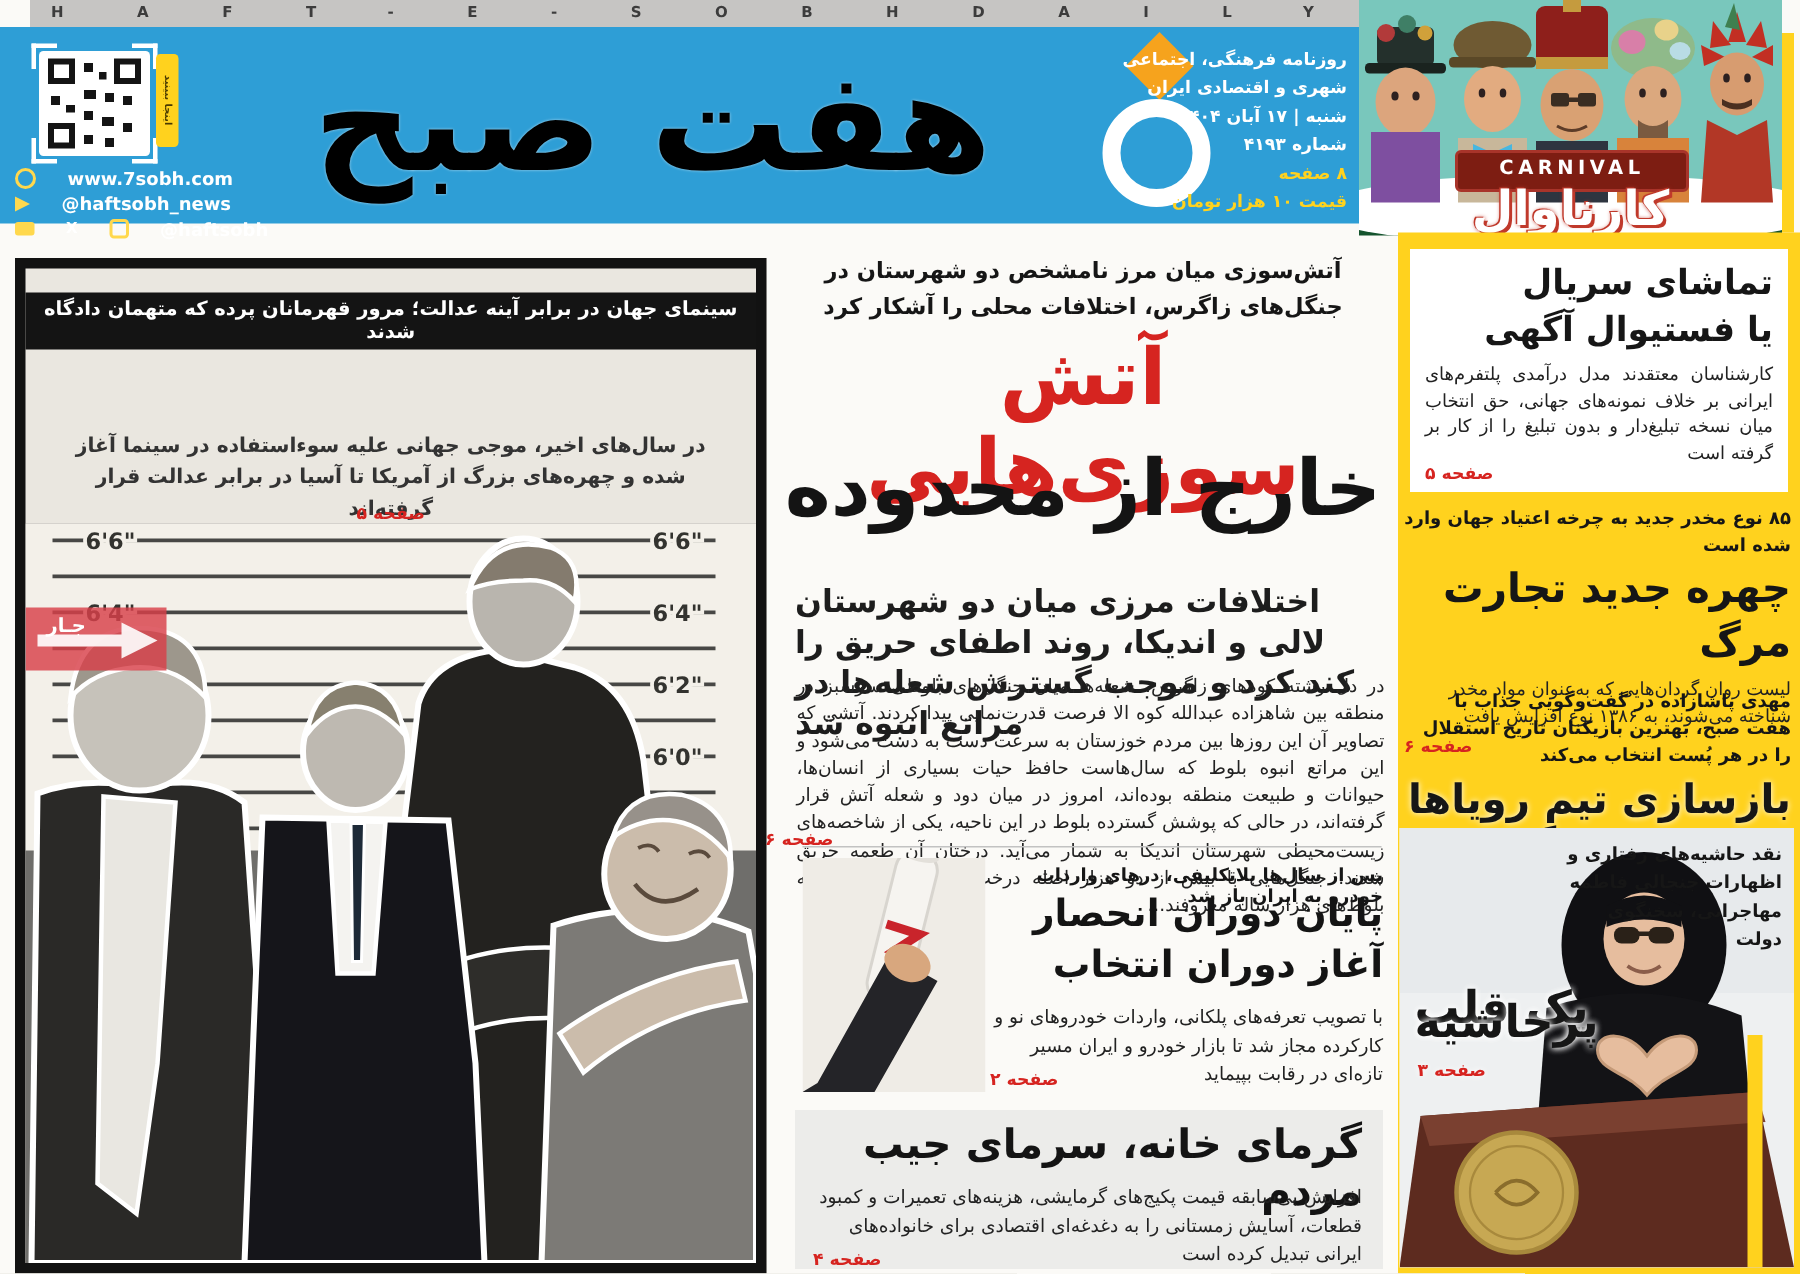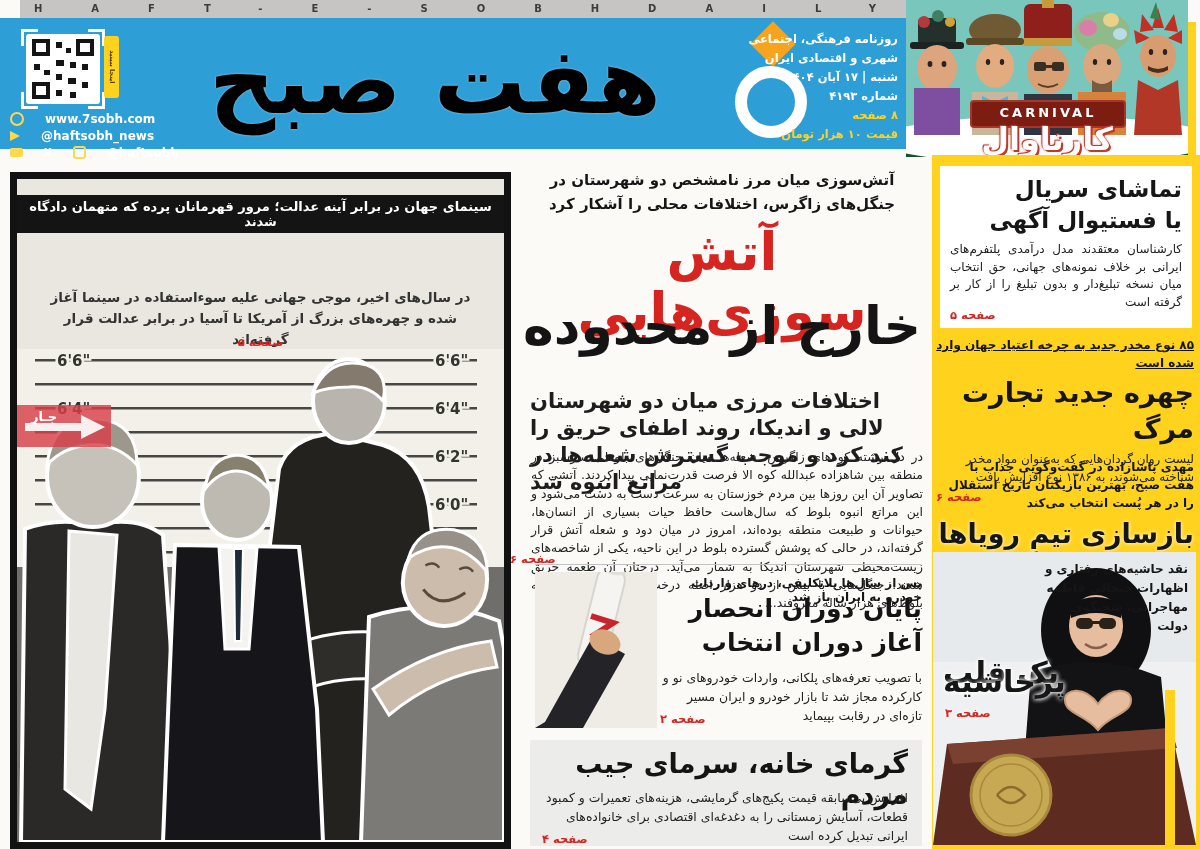--- a/index.html
+++ b/index.html
@@ -249,21 +249,21 @@
   <div class="yellowcol"></div>
 
   <div class="r-card rtl" style="left:940px;top:166px;width:252px;height:162px;padding:8px 10px;box-sizing:border-box;">
     <div class="r-head" style="font-size:23px;line-height:31px;text-align:right;">تماشای سریال</div>
     <div class="r-head" style="font-size:23px;line-height:31px;text-align:right;">یا فستیوال آگهی</div>
     <div class="r-body" style="margin-top:5px;">کارشناسان معتقدند مدل درآمدی پلتفرم‌های ایرانی بر خلاف نمونه‌های جهانی، حق انتخاب میان نسخه تبلیغ‌دار و بدون تبلیغ را از کار بر گرفته است</div>
     <div class="page-red" style="position:absolute;left:10px;bottom:6px;">صفحه ۵</div>
   </div>
 
   <div class="rtl" style="position:absolute;left:936px;top:336px;width:258px;">
-    <div class="r-kicker" style="text-align:right;text-decoration:underline;">۸۵ نوع مخدر جدید به چرخه اعتیاد جهان وارد شده است</div>
+    <div class="r-kicker" style="text-align:right;">۸۵ نوع مخدر جدید به چرخه اعتیاد جهان وارد شده است</div>
     <div class="r-head" style="font-size:27px;line-height:36px;text-align:right;margin-top:3px;">چهره جدید تجارت مرگ</div>
     <div class="r-body" style="margin-top:4px;text-align:right;">لیست روان گردان‌هایی که به‌عنوان مواد مخدر شناخته می‌شوند، به ۱۳۸۶ نوع افزایش یافت</div>
     <div class="page-red" style="margin-top:4px;text-align:left;">صفحه ۶</div>
   </div>
 
   <div class="rtl" style="position:absolute;left:936px;top:458px;width:258px;">
     <div class="r-kicker" style="text-align:right;">مهدی پاشازاده در گفت‌وگویی جذاب با هفت صبح، بهترین بازیکنان تاریخ استقلال را در هر پُست انتخاب می‌کند</div>
     <div class="r-head" style="font-size:27px;line-height:36px;text-align:right;margin-top:4px;text-shadow:0 0 4px #fff;">بازسازی تیمِ رویاها</div>
     <div class="page-red" style="margin-top:2px;text-align:right;">صفحه ۷</div>
   </div>

